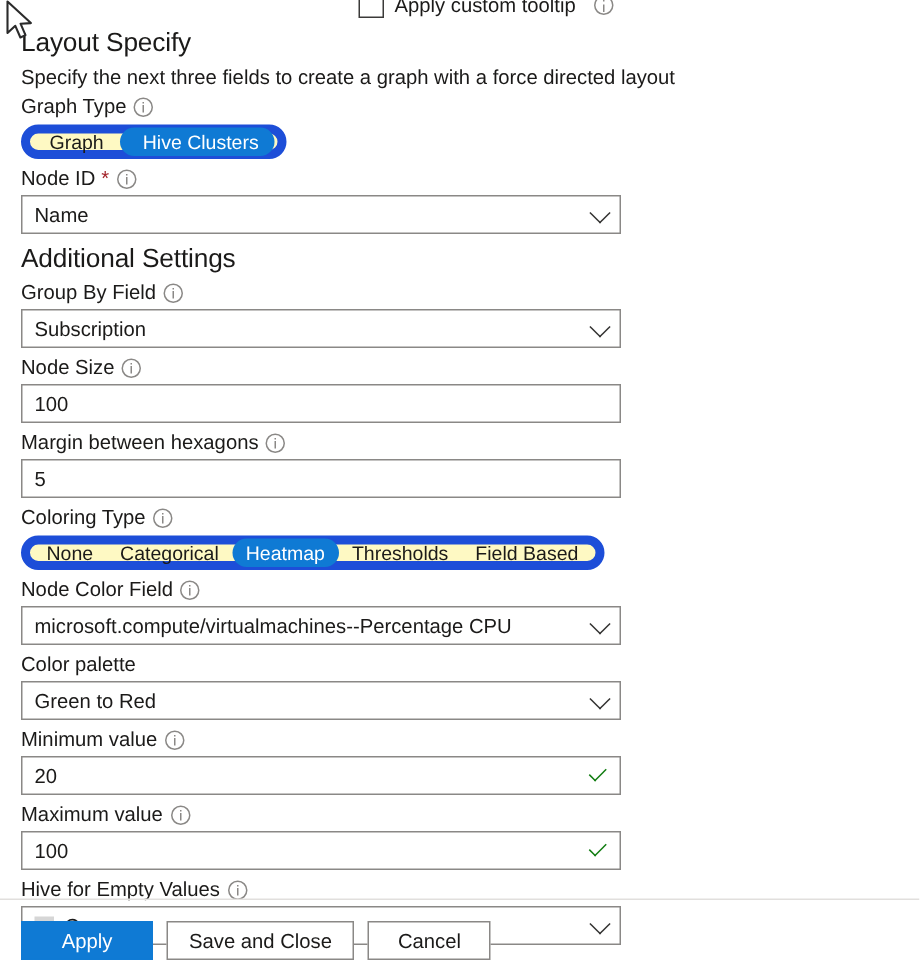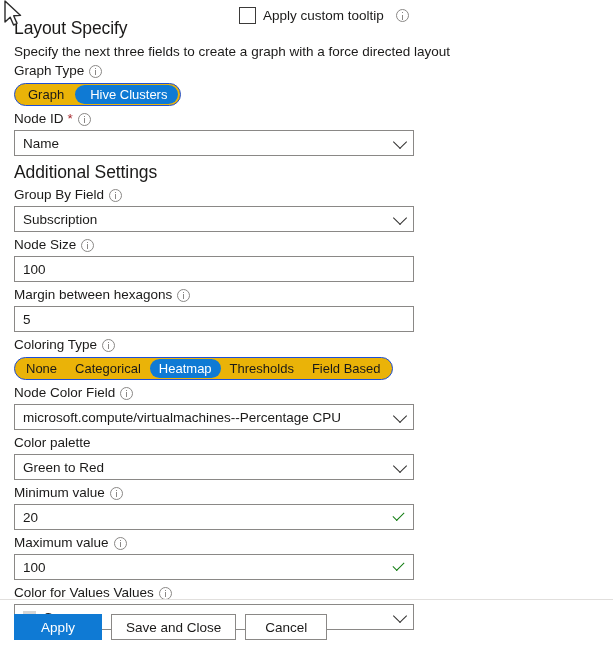--- a/index.html
+++ b/index.html
@@ -8,21 +8,21 @@
     width: 613px; height: 652px;
     background: #ffffff;
     font-family: "Liberation Sans", sans-serif;
     color: #1b1a19;
     overflow: hidden;
   }
   .page { position: relative; width: 613px; height: 652px; }
 
   
   .topbar {
-    position: absolute; left: 0; top: 12px; width: 613px; height: 16px;
+    position: absolute; left: 0; top: 0; width: 613px; height: 16px;
   }
   .cb-row {
     position: absolute; left: 239px; top: -5px;
     display: flex; align-items: center; gap: 7px;
   }
   .checkbox {
     width: 17px; height: 17px;
     border: 1px solid #3b3a39;
     background: #fff;
     flex: 0 0 auto;
@@ -89,23 +89,23 @@
   }
   .swatch {
     width: 13px; height: 13px; background: #d6d6d6;
     margin-right: 7px; flex: 0 0 auto;
   }
 
   
   .pillgroup {
     margin: 1px 0 4px 14px;
     display: inline-flex; align-items: center;
-    border: 1px solid #1d4ed8; border-radius: 13px;
+    border: 6px solid #1d4ed8; border-radius: 13px;
     height: 23px; padding: 0 2px;
-    background: #eab308;
+    background: #fef9c3;
   }
   .pill {
     font-size: 13px; line-height: 19px;
     padding: 0 11px; border-radius: 11px;
     color: #1b1a19; white-space: nowrap;
   }
   .pill.sel { background: #0f7ad4; color: #ffffff; font-weight: 400; padding-left: 15px; }
   .pillgroup.wide .pill { padding: 0 9px; }
 
   
@@ -239,21 +239,21 @@
     <div class="field-label">
       <span>Maximum value</span>
       <span class="info"></span>
     </div>
     <div class="input">
       <span class="val">100</span>
       <span class="ok"></span>
     </div>
 
     <div class="field-label">
-      <span>Color for Values Values</span>
+      <span>Hive for Empty Values</span>
       <span class="info"></span>
     </div>
     <div class="select">
       <span class="swatch" style="background: rgb(214, 214, 214);"></span>
       <span class="val">Gray</span>
       <span class="chev"></span>
     </div>
 
   </div>
 

